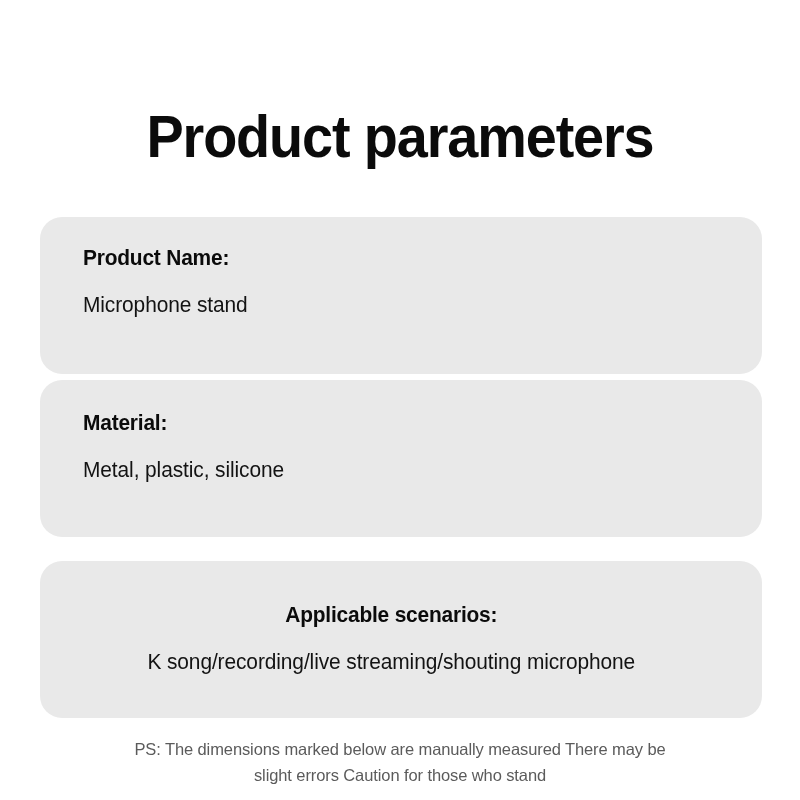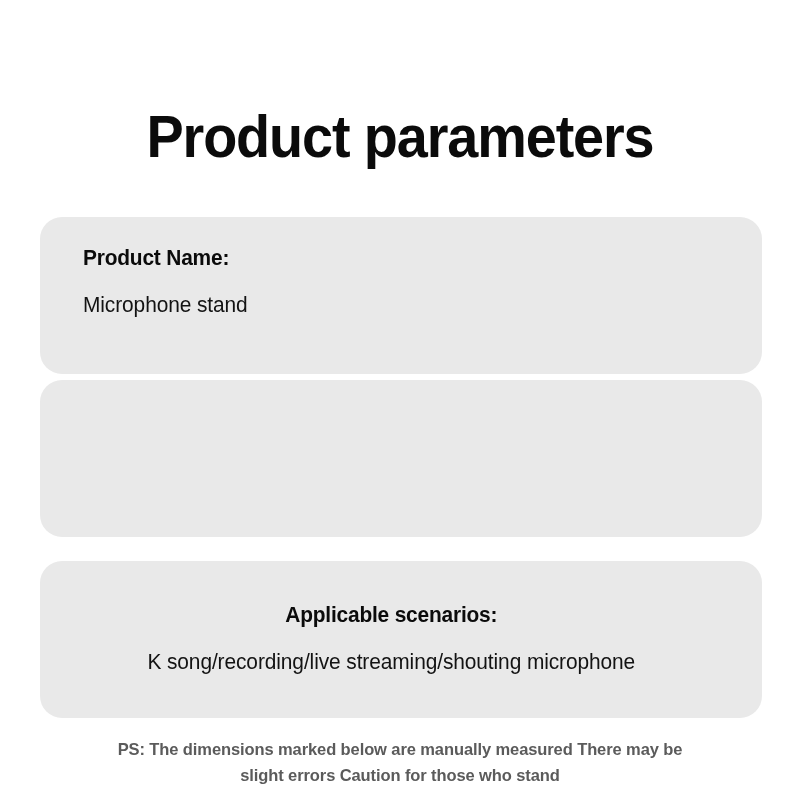--- a/index.html
+++ b/index.html
@@ -100,21 +100,21 @@
 
   
   .footer-note {
     position: absolute;
     left: 100px;
     top: 736px;
     width: 600px;
     text-align: center;
     font-family: "Liberation Sans", sans-serif;
     font-size: 16.5px;
-    font-weight: 700;
+    font-weight: 400;
     color: #5b5b5b;
     line-height: 26px;
     letter-spacing: -0.1px;
   }
   .footer-line { display: block; }
 </style>
 </head>
 <body>
 
 <div class="page">
@@ -125,20 +125,24 @@
     <div class="card-inner">
       <div class="field col-full">
         <span class="field-label">Product Name:</span>
         <span class="field-value">Microphone stand</span>
       </div>
     </div>
   </section>
 
   <section class="card" id="card-2">
     <div class="card-inner">
+      <div class="field col-left">
+        <span class="field-label">Material:</span>
+        <span class="field-value">Metal, plastic, silicone</span>
+      </div>
     </div>
   </section>
 
   <section class="card" id="card-3">
     <div class="card-inner">
       <div class="field col-full">
         <span class="field-label">Applicable scenarios:</span>
         <span class="field-value">K song/recording/live streaming/shouting microphone</span>
       </div>
     </div>

